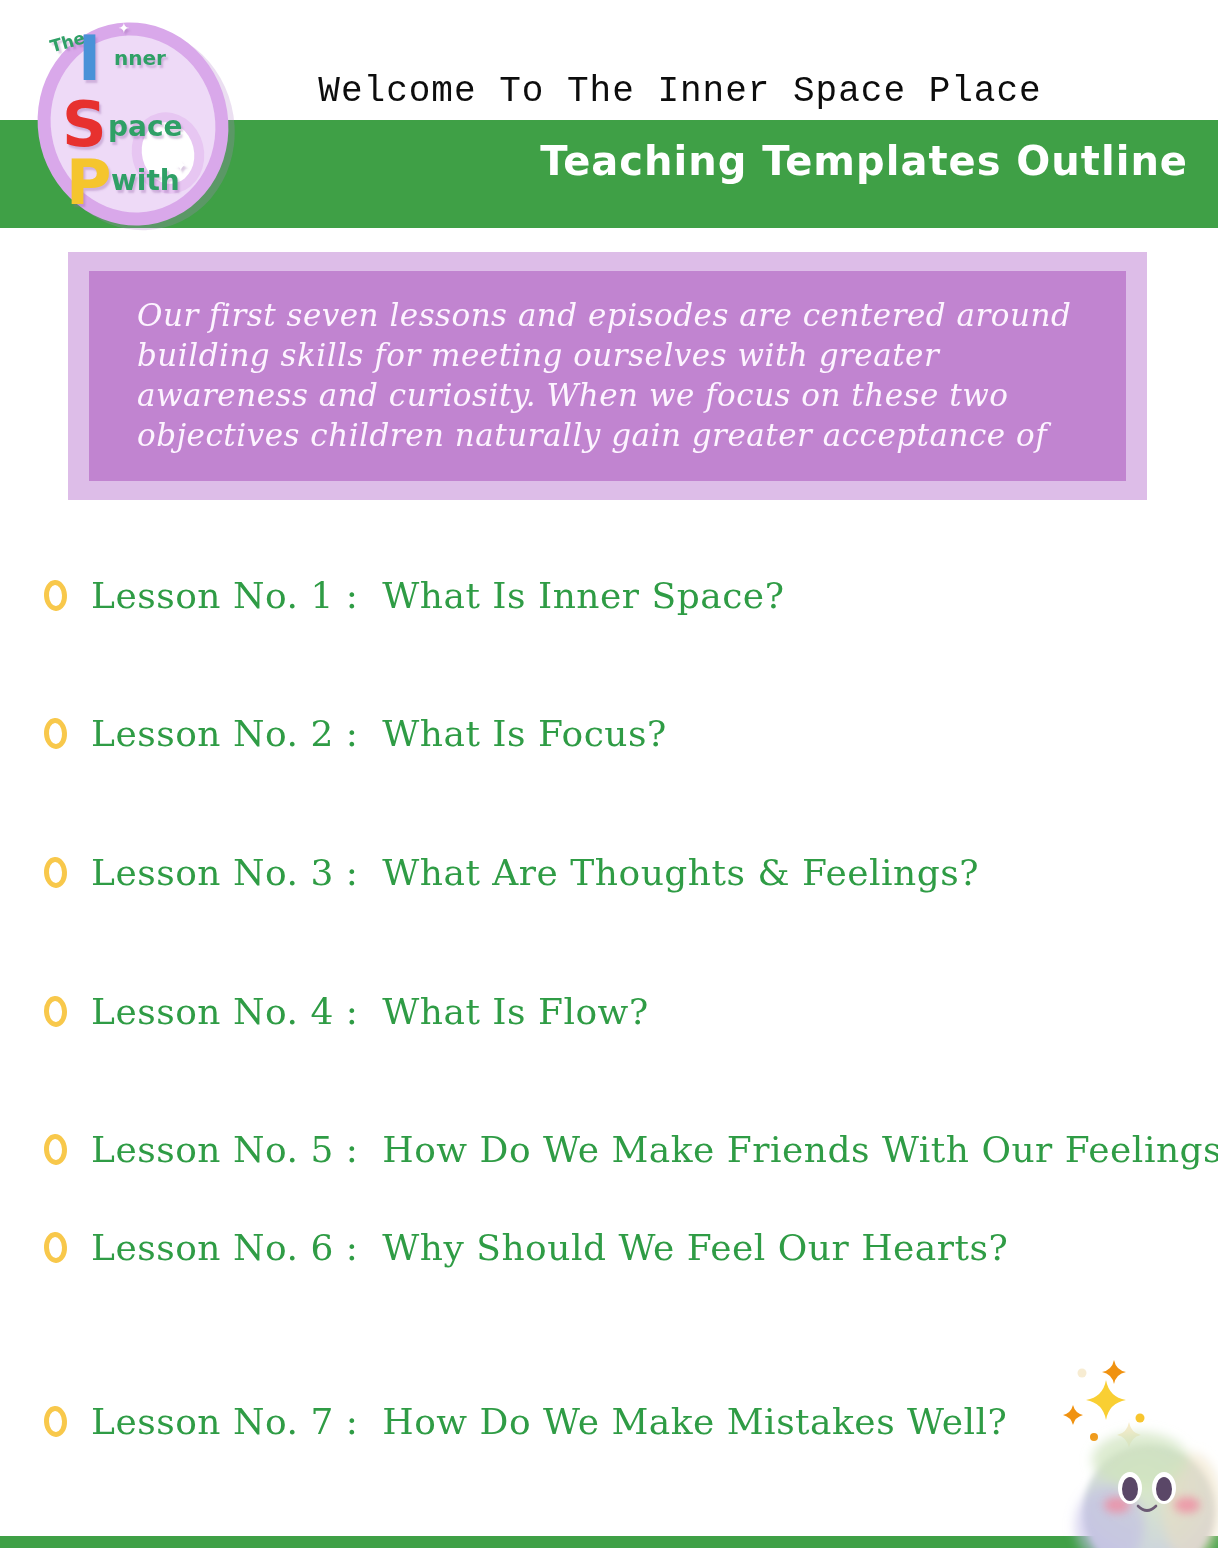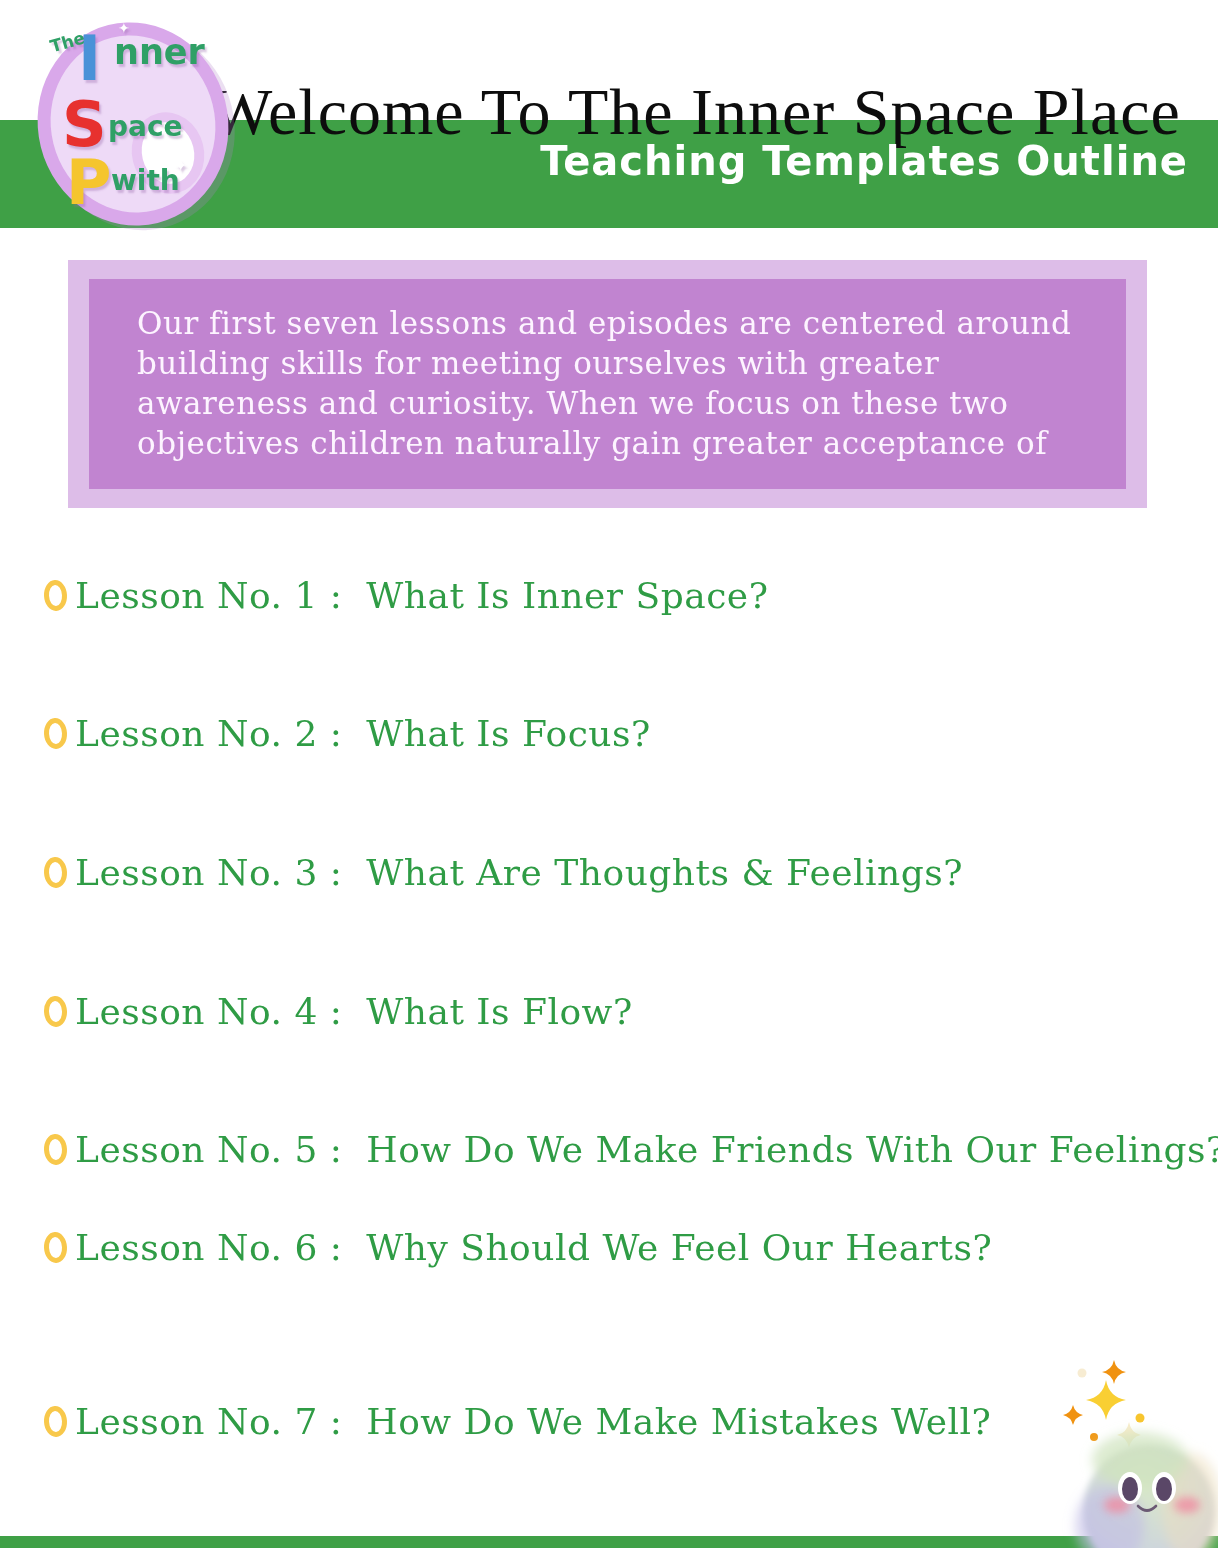--- a/index.html
+++ b/index.html
@@ -12,22 +12,22 @@
   }
 
   
   .header-band{
     position:absolute;left:0;top:120px;width:1218px;height:108px;
     background:var(--band-green,#3fa046);
   }
   .main-title{
     position:absolute;left:210px;top:38px;width:940px;
     text-align:center;
-    font-family:Liberation Serif, serif;
-    font-size:66px;line-height:60px;font-weight:500;
+    font-family:Liberation Mono, monospace;
+    font-size:36px;line-height:60px;font-weight:500;
     color:#0d0d0d;letter-spacing:1px;white-space:nowrap;
   }
   .banner-label{
     position:absolute;right:30px;top:138px;width:900px;
     text-align:right;
     font-family:"DejaVu Sans", sans-serif;
     font-weight:bold;font-size:40px;letter-spacing:1px;
     color:#ffffff;white-space:nowrap;
   }
 
@@ -43,50 +43,50 @@
   }
   .logo-oblob{
     position:absolute;left:98px;top:96px;width:52px;height:62px;
     background:#ffffff;border:10px solid #e7c6f2;border-radius:50%;
     transform:rotate(-14deg);
   }
   .logo span{position:absolute;font-family:"DejaVu Sans", sans-serif;font-weight:bold;
     text-shadow:2px 3px 2px rgba(150,100,170,.35);}
   .lg-the{left:16px;top:16px;font-size:17px;color:var(--logo-green,#2f9e57);transform:rotate(-16deg);}
   .lg-i{left:44px;top:6px;font-size:62px;color:var(--logo-blue,#4a92d8);font-family:"DejaVu Serif",serif;}
-  .lg-nner{left:80px;top:16px;font-size:35px;color:var(--logo-green,#2fa066);}
+  .lg-nner{left:80px;top:30px;font-size:20px;color:var(--logo-green,#2fa066);}
   .lg-s{left:28px;top:72px;font-size:62px;color:var(--logo-red,#e7312f);}
   .lg-pace{left:74px;top:94px;font-size:28px;color:var(--logo-green,#2fa066);}
   .lg-p{left:32px;top:130px;font-size:62px;color:var(--logo-yellow,#f5c52e);}
   .lg-lace{left:77px;top:148px;font-size:28px;color:var(--logo-green,#2fa066);}
   .lg-spark1{left:84px;top:4px;font-size:14px;color:#ffffff;text-shadow:none;}
   .lg-spark2{left:140px;top:140px;font-size:16px;color:#ffffff;text-shadow:none;}
 
   
   .intro-outer{
-    position:absolute;left:68px;top:260px;width:1079px;height:248px;
+    position:absolute;left:68px;top:252px;width:1079px;height:248px;
     background:var(--purple-outer,#ddbde8);
-    box-sizing:border-box;padding:19px 21px;
+    box-sizing:border-box;padding:19px 21px;font-style:italic;
   }
   .intro-inner{
     width:100%;height:100%;box-sizing:border-box;
     background:var(--purple-inner,#c184d0);
     padding:24px 40px 0 48px;
   }
   .intro-line{
     font-family:"DejaVu Serif", serif;
     font-size:31px;line-height:40px;
     color:var(--intro-text,#fdf4ff);
     letter-spacing:.5px;white-space:nowrap;
   }
 
   
   .lesson-row{
     position:absolute;left:44px;height:46px;
-    display:flex;align-items:center;gap:8px;
+    display:flex;align-items:center;gap:24px;
   }
   .lesson-bullet{
     width:13px;height:21px;flex:0 0 auto;
     border:5px solid var(--bullet-yellow,#f8c84b);
     border-radius:50%;
     transform:rotate(-3deg);
   }
   .lesson-label{
     font-family:"DejaVu Serif", serif;
     font-size:36px;letter-spacing:.5px;

